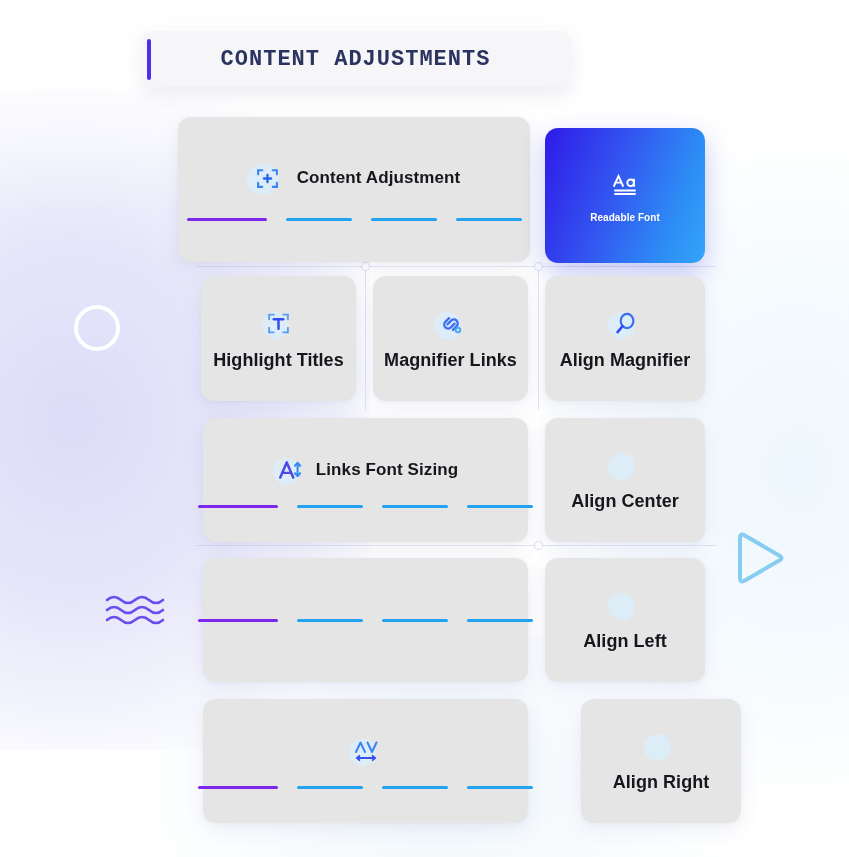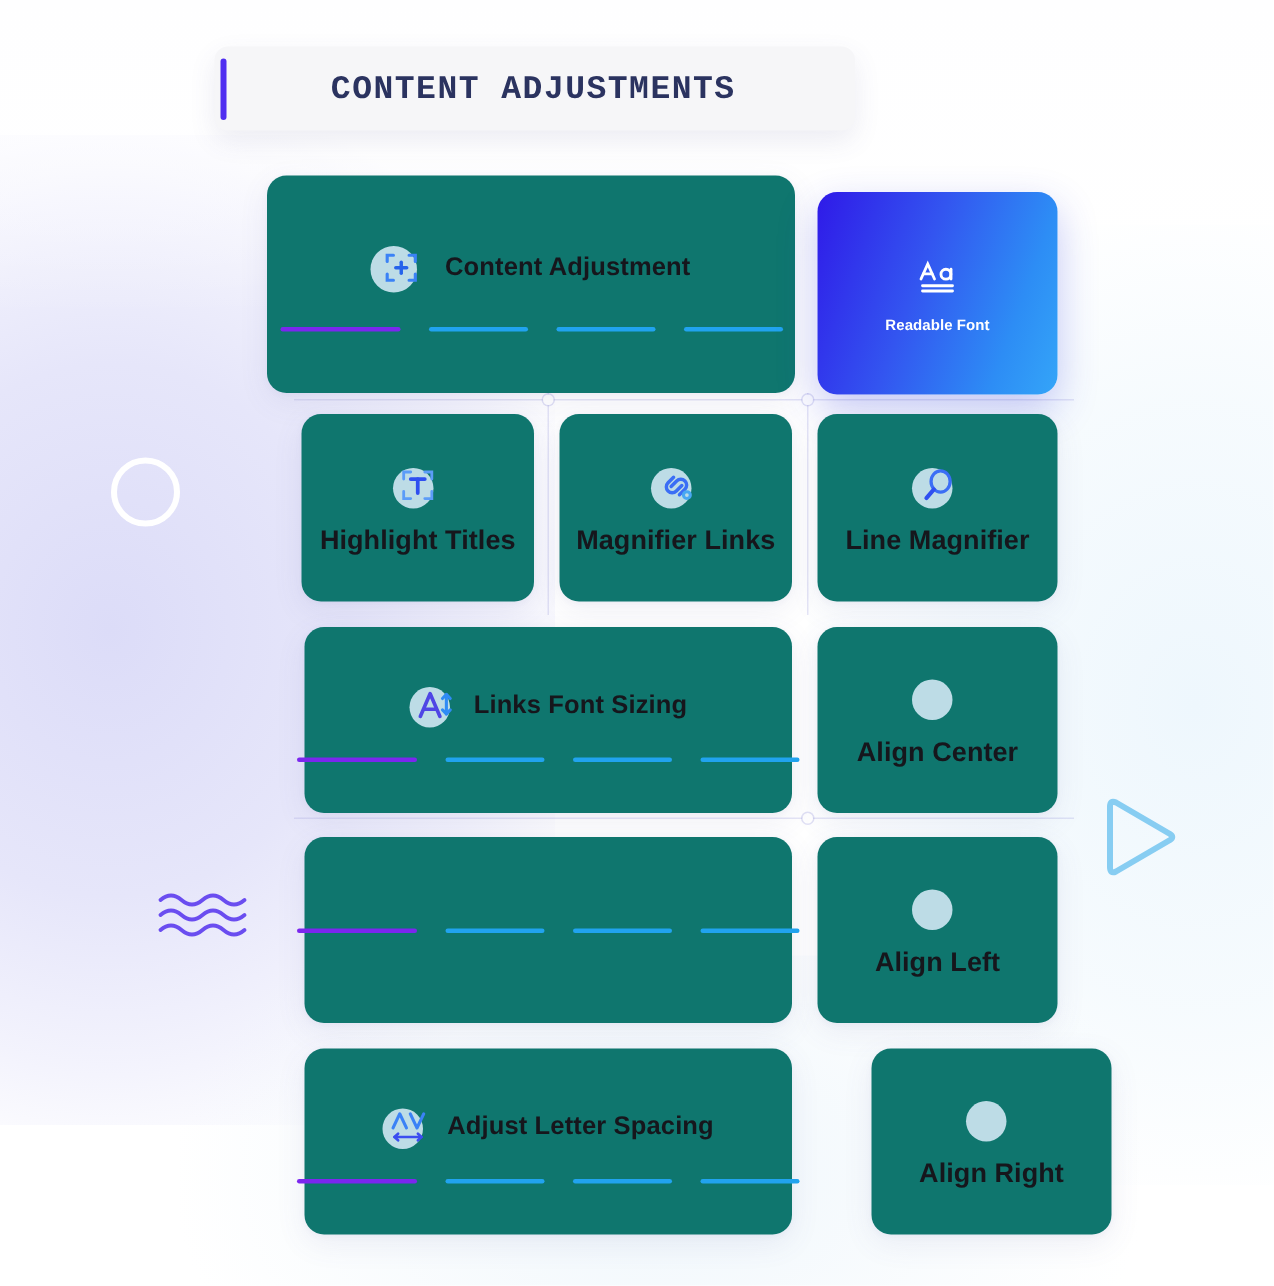--- a/index.html
+++ b/index.html
@@ -74,21 +74,21 @@
     font-size: 22px; font-weight: bold;
     letter-spacing: 1.0px;
     color: #2b3360;
     padding-right: 10px;
     font-family: Liberation Mono, monospace;
   }
 
   
   .card {
     position: absolute;
-    background: #0f766e;
+    background: #e5e5e5;
     border-radius: 13px;
     box-shadow: 0 6px 20px rgba(90,90,150,0.09), 0 1px 4px rgba(90,90,150,0.05);
   }
 
   
   .wide-inner {
     display: flex; flex-direction: column;
     align-items: center; justify-content: center;
     height: 100%; gap: 20px;
   }
@@ -262,21 +262,21 @@
 </div>
 
 <div class="card" style="left:545px; top:276px; width:160px; height:125px;">
   <div class="tile-inner">
     <span class="icon-wrap">
       <svg width="25" height="25" viewBox="0 0 24 24">
         <ellipse cx="13.5" cy="9.6" rx="6.1" ry="6.8" fill="none" stroke="#3b6ef5" stroke-width="2.1"></ellipse>
         <path d="M9.2 14.6 L4.4 20.2" fill="none" stroke="#2f4ff0" stroke-width="2.6" stroke-linecap="round"></path>
       </svg>
     </span>
-    <span class="tile-label">Line Magnifier</span>
+    <span class="tile-label">Align Magnifier</span>
   </div>
 </div>
 
 <div class="card" style="left:203px; top:418px; width:325px; height:124px;">
   <div class="wide-inner" style="gap:18px;">
     <div class="wide-head">
       <span class="icon-wrap">
         <svg width="26" height="26" viewBox="0 0 24 24">
           <path d="M3 19 L9 5 L15 19" fill="none" stroke="#4f46e5" stroke-width="2.3" stroke-linecap="round" stroke-linejoin="round"></path>
           <path d="M5.4 14.6 H12.6" fill="none" stroke="#4f46e5" stroke-width="2.1" stroke-linecap="round"></path>
@@ -362,21 +362,20 @@
             <path d="M4 14 L8.5 4.5 L13 14"></path>
             <path d="M15.5 4.5 L20 14 L24.5 4.5"></path>
           </g>
           <g fill="none" stroke="#3b4ef0" stroke-width="1.8" stroke-linecap="round" stroke-linejoin="round">
             <path d="M5 20 H23"></path>
             <path d="M7.4 17.8 L5 20 L7.4 22.2"></path>
             <path d="M20.6 17.8 L23 20 L20.6 22.2"></path>
           </g>
         </svg>
       </span>
-      <span class="wide-label">Adjust Letter Spacing</span>
     </div>
     <div class="bars">
       <div class="bar bar-a"></div>
       <div class="bar bar-b"></div>
       <div class="bar bar-b"></div>
       <div class="bar bar-b"></div>
     </div>
   </div>
 </div>
 

